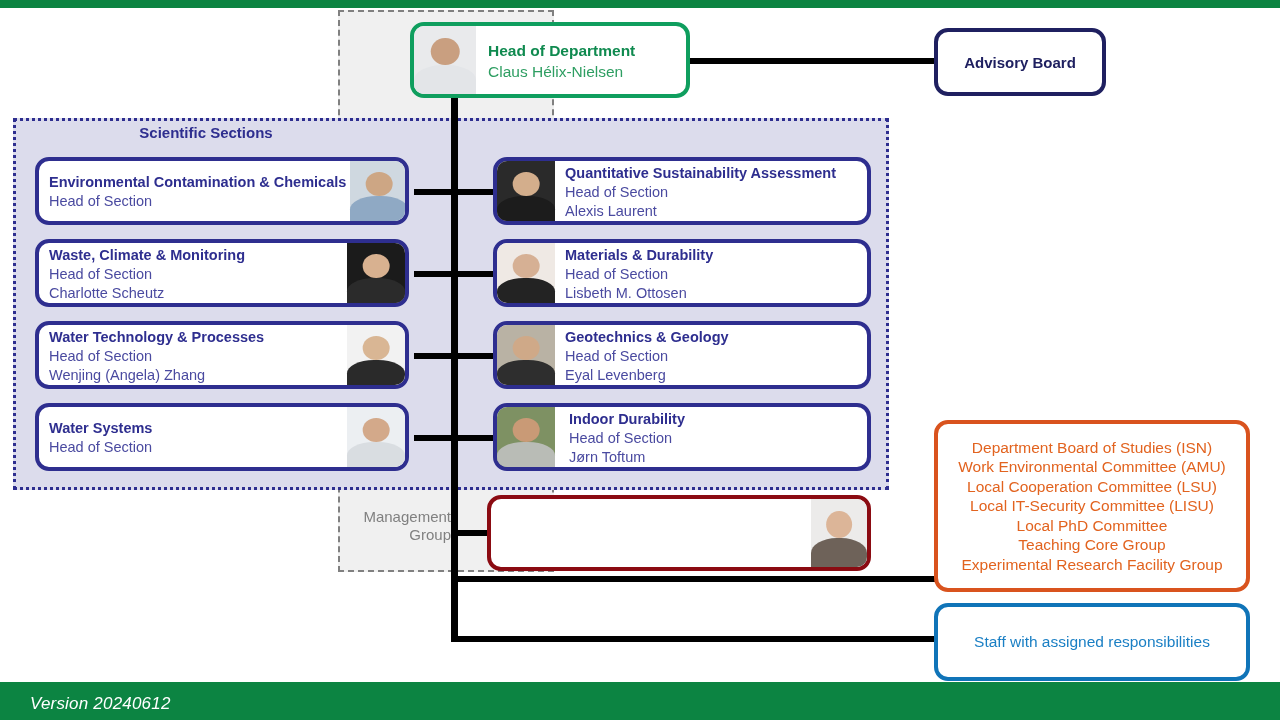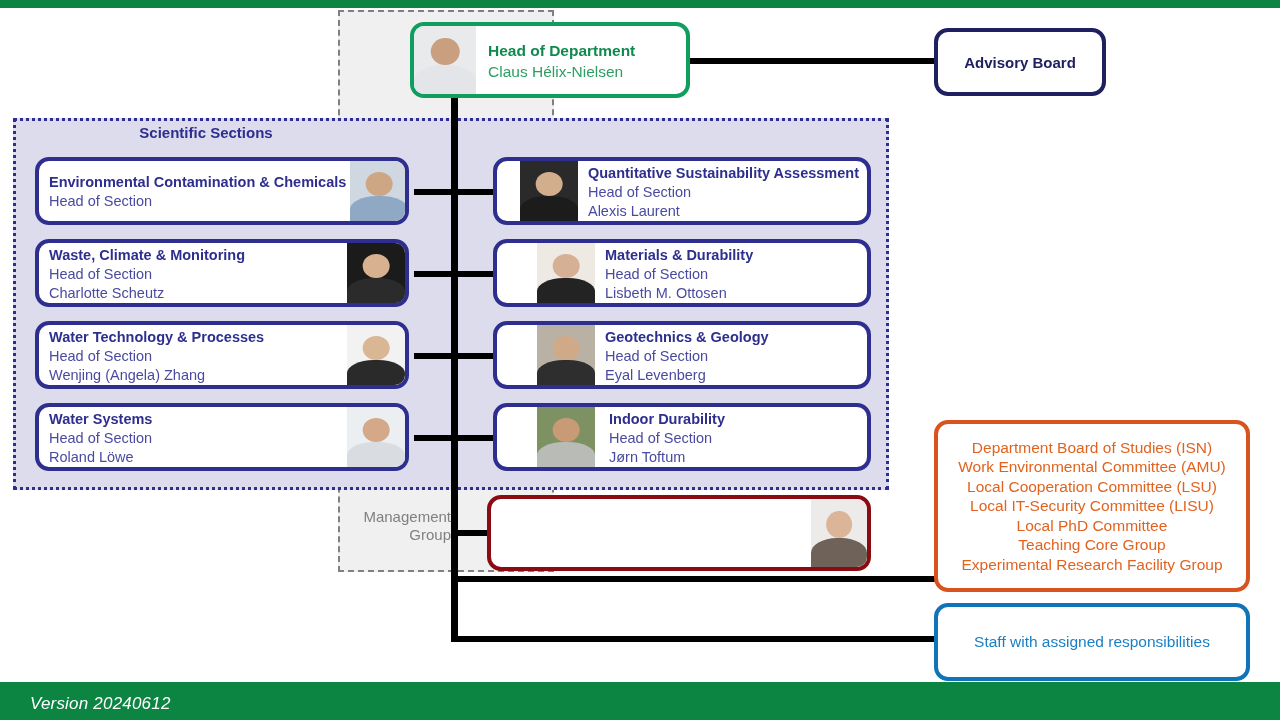--- a/index.html
+++ b/index.html
@@ -151,21 +151,21 @@
 
   
   .sec {
     border: 4px solid #2e2e8f;
     height: 68px;
   }
   .sec .t1 { color: #2e2e8f; }
   .sec .t2, .sec .t3 { color: #4a4aa0; }
 
   .sec-left  { width: 378px; }
-  .sec-right { width: 378px; left: 493px; padding-left: 40px; }
+  .sec-right { width: 378px; left: 493px; }
 
   .sec.photo-right { flex-direction: row-reverse; }
   .sec.photo-right .txt { padding-left: 10px; padding-right: 4px; }
 
   
   .card-admin {
     left: 487px; top: 495px;
     width: 384px; height: 76px;
     border: 4px solid #8b0b12;
   }
@@ -298,21 +298,20 @@
       <div class="t2">Head of Section</div>
       <div class="t3">Wenjing (Angela) Zhang</div>
     </div>
   </div>
 
   <div class="card sec sec-left photo-right" style="left:35px; top:403px; width:374px;">
     <div class="photo ph p-roland"></div>
     <div class="txt">
       <div class="t1">Water Systems</div>
       <div class="t2">Head of Section</div>
-      <div class="t3">Roland Löwe</div>
     </div>
   </div>
 
   <div class="card sec sec-right" style="top:157px;">
     <div class="photo ph p-alexis"></div>
     <div class="txt">
       <div class="t1">Quantitative Sustainability Assessment</div>
       <div class="t2">Head of Section</div>
       <div class="t3">Alexis Laurent</div>
     </div>

